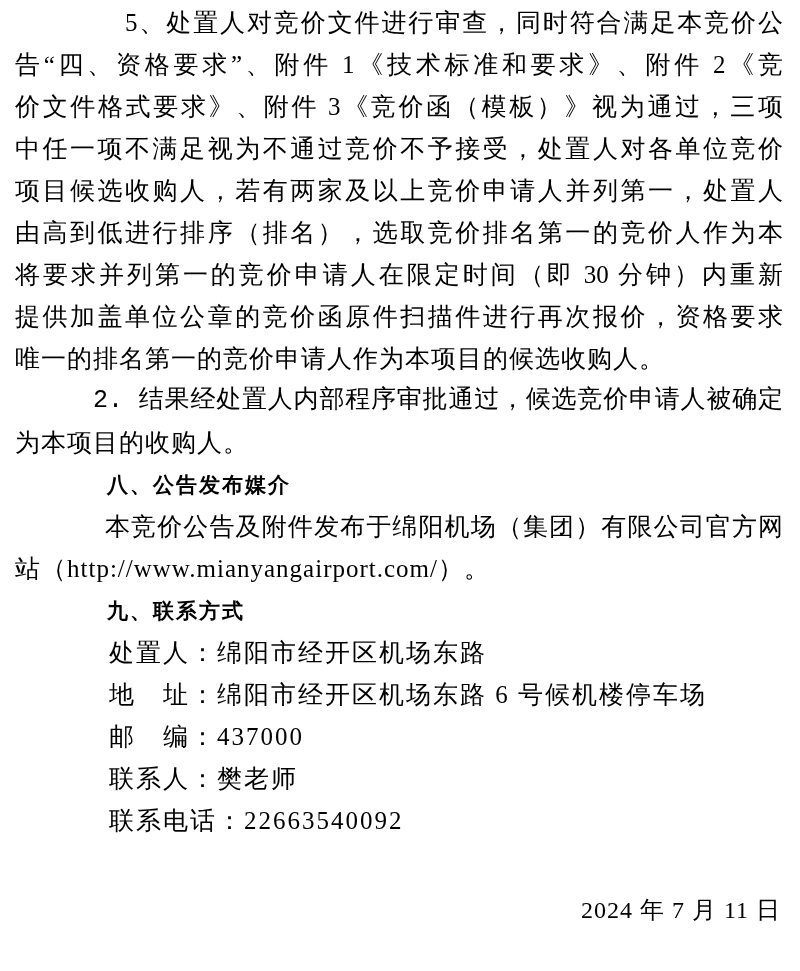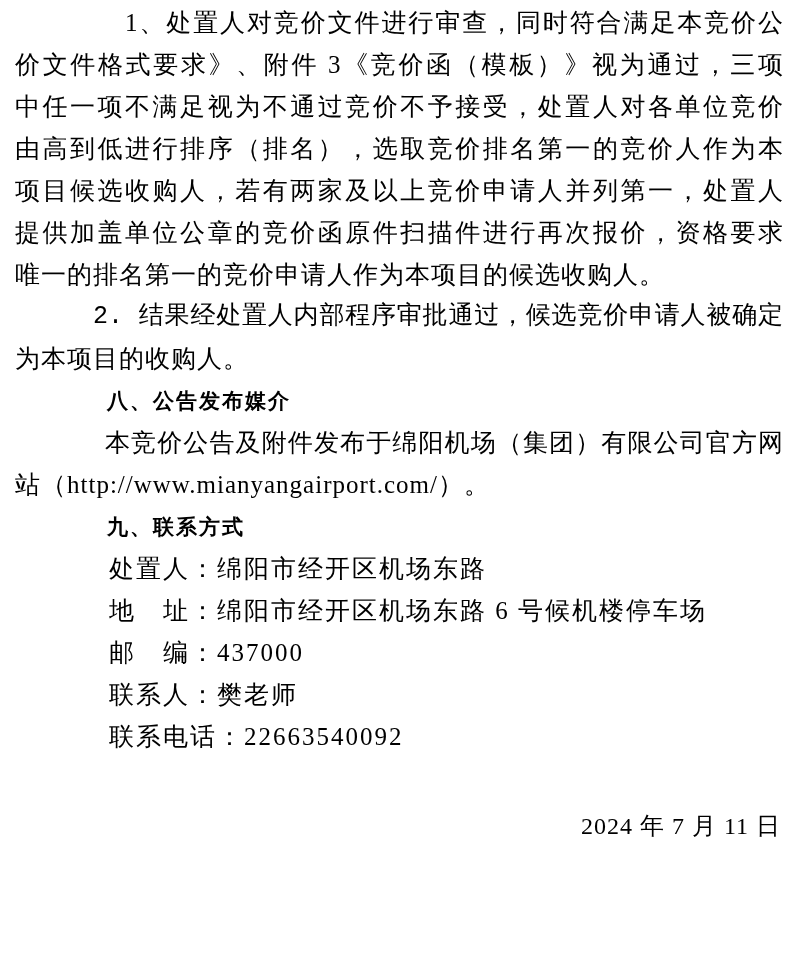--- a/index.html
+++ b/index.html
@@ -55,25 +55,27 @@
     text-align: right;
     letter-spacing: 1px;
     padding-right: 2px;
   }
 </style>
 </head>
 <body>
 
 <div class="page">
 
-  <div class="line justify indent-p1">1、处置人对竞价文件进行审查，同时符合满足本竞价公</div>
+  <div class="line justify indent-p1">5、处置人对竞价文件进行审查，同时符合满足本竞价公</div>
+  <div class="line justify">告“四、资格要求”、附件 1《技术标准和要求》、附件 2《竞</div>
   <div class="line justify">价文件格式要求》、附件 3《竞价函（模板）》视为通过，三项</div>
   <div class="line justify">中任一项不满足视为不通过竞价不予接受，处置人对各单位竞价</div>
+  <div class="line justify">项目候选收购人，若有两家及以上竞价申请人并列第一，处置人</div>
   <div class="line justify">由高到低进行排序（排名），选取竞价排名第一的竞价人作为本</div>
-  <div class="line justify">项目候选收购人，若有两家及以上竞价申请人并列第一，处置人</div>
+  <div class="line justify">将要求并列第一的竞价申请人在限定时间（即 30 分钟）内重新</div>
   <div class="line justify">提供加盖单位公章的竞价函原件扫描件进行再次报价，资格要求</div>
   <div class="line">唯一的排名第一的竞价申请人作为本项目的候选收购人。</div>
 
   <div class="line justify indent-p2">2. 结果经处置人内部程序审批通过，候选竞价申请人被确定</div>
   <div class="line">为本项目的收购人。</div>
 
   <h2 class="heading">八、公告发布媒介</h2>
 
   <div class="line justify indent-body">本竞价公告及附件发布于绵阳机场（集团）有限公司官方网</div>
   <div class="line">站（http://www.mianyangairport.com/）。</div>

